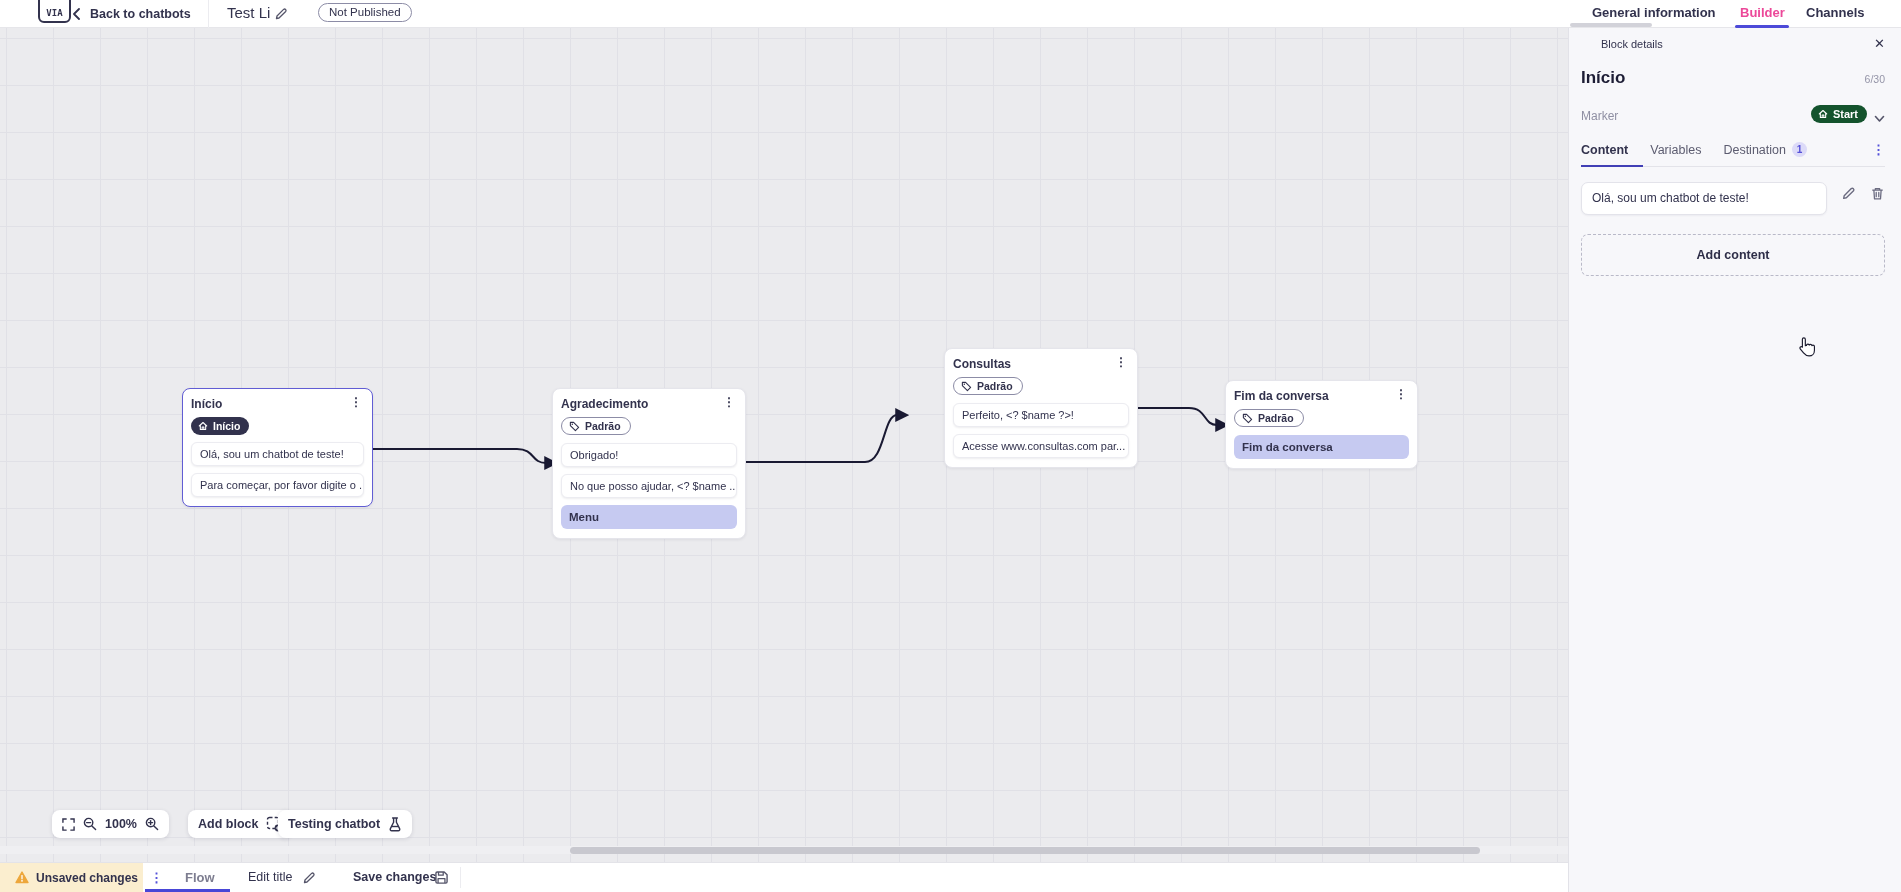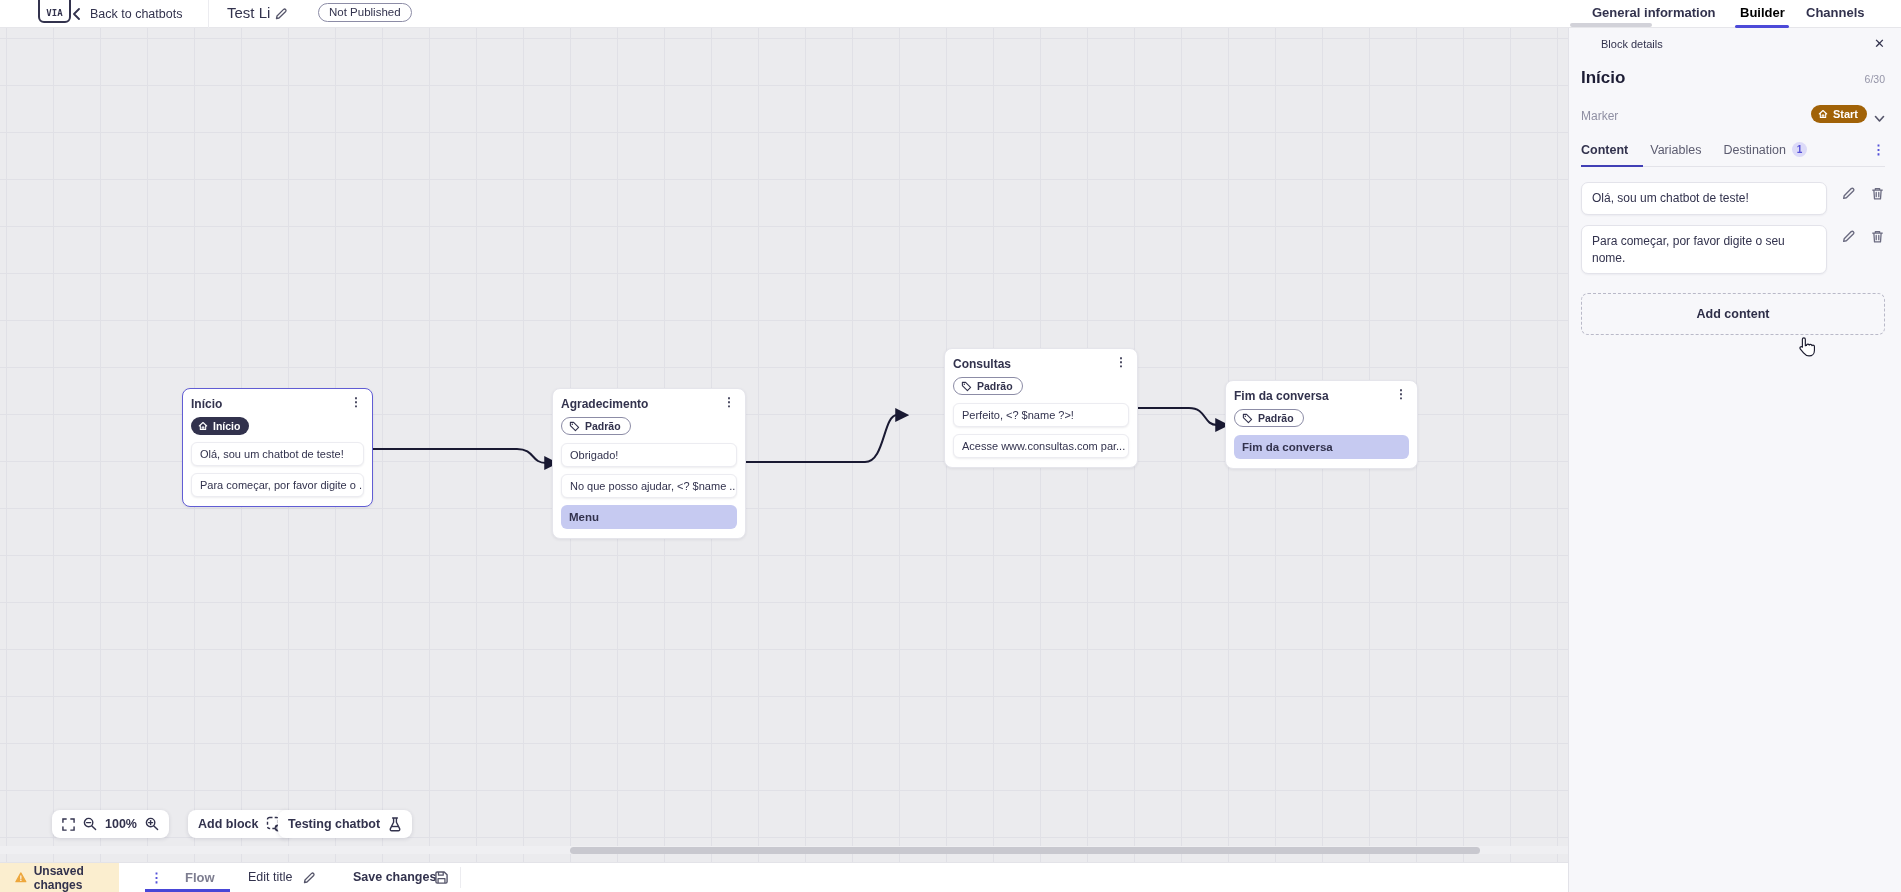--- a/index.html
+++ b/index.html
@@ -11,29 +11,29 @@
   }
   svg { display:block; }
 
   
   .topbar { position:absolute; left:0; top:0; width:1901px; height:28px;
     background:#fff; border-bottom:1px solid #e6e6ea; z-index:6; }
   .logo { position:absolute; left:38px; top:-7px; width:33px; height:30px;
     border:2px solid #32324d; border-radius:6px; display:flex; align-items:flex-end; justify-content:center;
     font-family:"DejaVu Sans Mono", monospace; font-size:9px; font-weight:700; color:#32324d; letter-spacing:0; padding-bottom:3px;}
   .back { position:absolute; left:72px; top:0; height:28px; display:flex; align-items:center; gap:9px; cursor:pointer;}
-  .back-label { font-size:12.5px; font-weight:400; color:#32324d; }
+  .back-label { font-size:12.5px; font-weight:700; color:#32324d; }
   .tb-divider { position:absolute; left:208px; top:0; height:28px; border-left:1px solid #ececf0; }
   .doc-title { position:absolute; left:227px; top:0; height:28px; line-height:26px; font-size:15px; color:#32324d; }
   .tb-pencil { position:absolute; left:274px; top:7px; cursor:pointer; }
   .status-pill { position:absolute; left:318px; top:3px; height:19px; line-height:17px;
     border:1px solid #8c8ca6; border-radius:11px; padding:0 10px; font-size:11.5px; color:#32324d; background:#fff; }
   .top-tab { position:absolute; top:0; height:28px; line-height:26px; font-size:13px; font-weight:700; color:#32324d; cursor:pointer; }
   .top-tab.t0 { left:1592px; }
-  .top-tab.t1 { left:1740px; color:#000000; }
+  .top-tab.t1 { left:1740px; color:#ec4899; }
   .top-tab.t2 { left:1806px; }
   .top-tab-underline { position:absolute; left:1735px; bottom:-1px; width:54px; height:3px; background:#4d4ad8; border-radius:2px; }
   .tab-scroll-thumb { position:absolute; left:1570px; bottom:0px; width:82px; height:4px; background:#d2d2d9; border-radius:2px; }
 
   
   .canvas { position:absolute; left:0; top:28px; width:1568px; height:834px;
     background-color:#ebebee;
     background-image:
       linear-gradient(#e0e0e6 1px, transparent 1px),
       linear-gradient(90deg, #e0e0e6 1px, transparent 1px);
@@ -79,21 +79,21 @@
     background:#f7f7fa; border-left:1px solid #e2e2e8; z-index:5; padding:0 16px 0 12px; }
   .panel-header { display:flex; align-items:center; justify-content:space-between; margin-top:9px; }
   .panel-header-label { font-size:11px; color:#32324d;padding-left:20px; }
   .close-x { font-size:13px; color:#32324d; cursor:pointer; line-height:13px; }
   .blocktitle-row { display:flex; align-items:baseline; margin-top:18px; }
   .blocktitle { font-size:17px; font-weight:600; color:#1d1d35; }
   .counter { margin-left:auto; font-size:10.5px; color:#9595a8; }
   .marker-row { display:flex; align-items:flex-end; margin-top:17px; }
   .marker-label { font-size:12px; color:#8f8fa3; }
   .marker-pill { margin-left:auto; display:inline-flex; align-items:center; gap:5px;
-    background:#a16207; color:#fff; border-radius:10px; height:18px; padding:0 9px 0 7px;
+    background:#14532d; color:#fff; border-radius:10px; height:18px; padding:0 9px 0 7px;
     font-size:11px; font-weight:700; cursor:pointer; }
   .marker-chevron { margin-left:7px; cursor:pointer; }
   .panel-tabs { display:flex; align-items:center; gap:22px; margin-top:19px;
     border-bottom:1px solid #e3e3e9; padding-bottom:9px; position:relative; }
   .ptab { font-size:12.5px; color:#5c5c70; cursor:pointer; display:flex; align-items:center; gap:6px; }
   .ptab.active { font-weight:700; color:#32324d; }
   .ptab-underline { position:absolute; left:0; bottom:-1px; width:62px; height:2.5px; background:#413fb5; }
   .ptab-badge { width:15px; height:15px; border-radius:50%; background:#dcdaf8; color:#5550d8;
     font-size:10px; font-weight:700; display:flex; align-items:center; justify-content:center; }
   .panel-kebab { margin-left:auto; color:#5552d9; font-size:13px; font-weight:700; line-height:11px; cursor:pointer; }
@@ -102,21 +102,21 @@
   .content-row.r1 { margin-top:10px; }
   .content-card { flex:1; background:#fff; border:1px solid #e3e3ea; border-radius:7px;
     padding:7px 10px; font-size:12px; color:#32324d; line-height:1.4; box-shadow:0 1px 2px rgba(25,25,55,.05); cursor:text; }
   .row-icon { margin-top:4px; cursor:pointer; flex:0 0 auto; }
   .add-content { margin-top:19px; height:42px; border:1.5px dashed #b9b9c8; border-radius:7px;
     display:flex; align-items:center; justify-content:center; font-size:12.5px; font-weight:600; color:#2e2e48; cursor:pointer; }
 
   
   .bottombar { position:absolute; left:0; top:862px; width:1568px; height:30px;
     background:#fff; border-top:1px solid #e3e3e8; z-index:6; }
-  .unsaved { position:absolute; left:0; top:0; width:119px; height:100%; background:#fbeecf;
+  .unsaved { position:absolute; left:0; top:0; width:143px; height:100%; background:#fbeecf;
     display:flex; align-items:center; gap:7px; padding-left:15px; }
   .unsaved-label { font-size:12px; font-weight:700; color:#32324d; }
   .bb-kebab { position:absolute; left:150px; top:0; height:100%; display:flex; align-items:center;
     color:#5552d9; font-size:13px; font-weight:700; cursor:pointer; }
   .bb-flow { position:absolute; left:185px; top:0; height:100%; line-height:29px; font-size:13px; font-weight:700; color:#7d7d90; cursor:pointer; }
   .flow-underline { position:absolute; left:145px; bottom:0; width:85px; height:3.5px; background:#4946d7; }
   .bb-edit { position:absolute; left:248px; top:0; height:100%; line-height:29px; font-size:12.5px; font-weight:400; color:#32324d; cursor:pointer; }
   .bb-edit-pencil { position:absolute; left:302px; top:8px; cursor:pointer; }
   .bb-save { position:absolute; left:353px; top:0; height:100%; line-height:29px; font-size:12.5px; font-weight:700; color:#32324d; cursor:pointer; }
   .bb-save-icon { position:absolute; left:434px; top:7px; cursor:pointer; }
@@ -308,33 +308,20 @@
           <path d="M2.5 11.5 L3 9 L9.6 2.4 a1.5 1.5 0 0 1 2.1 2.1 L5 11 L2.5 11.5 Z" fill="none" stroke="#6b6b80" stroke-width="1.3" stroke-linejoin="round"></path>
         </svg>
     </span>
     <span class="row-icon">
       <svg width="15" height="15" viewBox="0 0 14 14">
           <path d="M2.5 3.8 H11.5 M5 3.8 V2.4 H9 V3.8 M3.6 3.8 L4.2 12 H9.8 L10.4 3.8 M5.8 6 V10 M8.2 6 V10" fill="none" stroke="#6b6b80" stroke-width="1.2" stroke-linecap="round" stroke-linejoin="round"></path>
         </svg>
     </span>
   </div>
 
-  <div class="content-row r1">
-    <div class="content-card">Para começar, por favor digite o seu nome.</div>
-    <span class="row-icon">
-      <svg width="15" height="15" viewBox="0 0 14 14">
-          <path d="M2.5 11.5 L3 9 L9.6 2.4 a1.5 1.5 0 0 1 2.1 2.1 L5 11 L2.5 11.5 Z" fill="none" stroke="#6b6b80" stroke-width="1.3" stroke-linejoin="round"></path>
-        </svg>
-    </span>
-    <span class="row-icon">
-      <svg width="15" height="15" viewBox="0 0 14 14">
-          <path d="M2.5 3.8 H11.5 M5 3.8 V2.4 H9 V3.8 M3.6 3.8 L4.2 12 H9.8 L10.4 3.8 M5.8 6 V10 M8.2 6 V10" fill="none" stroke="#6b6b80" stroke-width="1.2" stroke-linecap="round" stroke-linejoin="round"></path>
-        </svg>
-    </span>
-  </div>
 
   <div class="add-content">Add content</div>
 </aside>
 
 <footer class="bottombar">
   <div class="unsaved">
     <svg width="14" height="13" viewBox="0 0 14 13">
         <path d="M7 1 L13 11.5 H1 Z" fill="#eda73c" stroke="#eda73c" stroke-width="1.4" stroke-linejoin="round"></path>
         <line x1="7" y1="4.6" x2="7" y2="7.8" stroke="#fff" stroke-width="1.3" stroke-linecap="round"></line>
         <circle cx="7" cy="9.8" r="0.9" fill="#fff"></circle>

